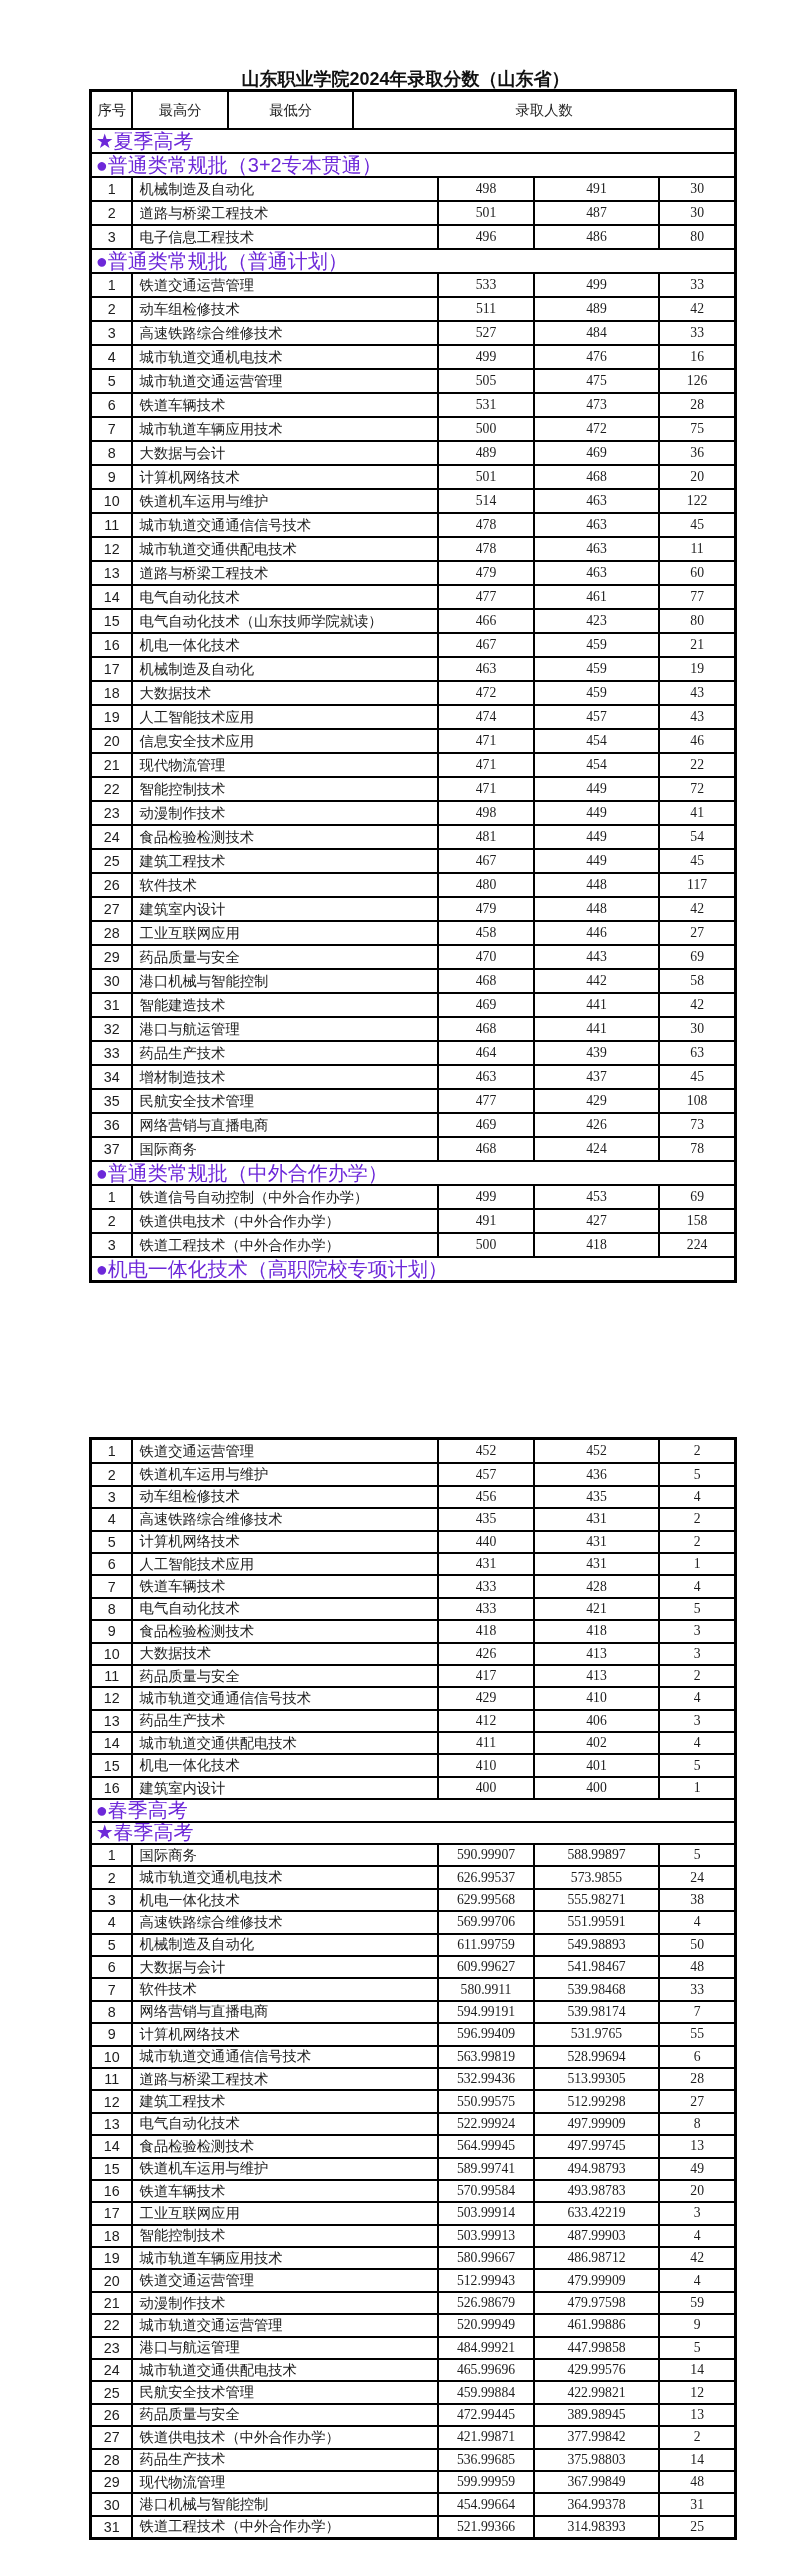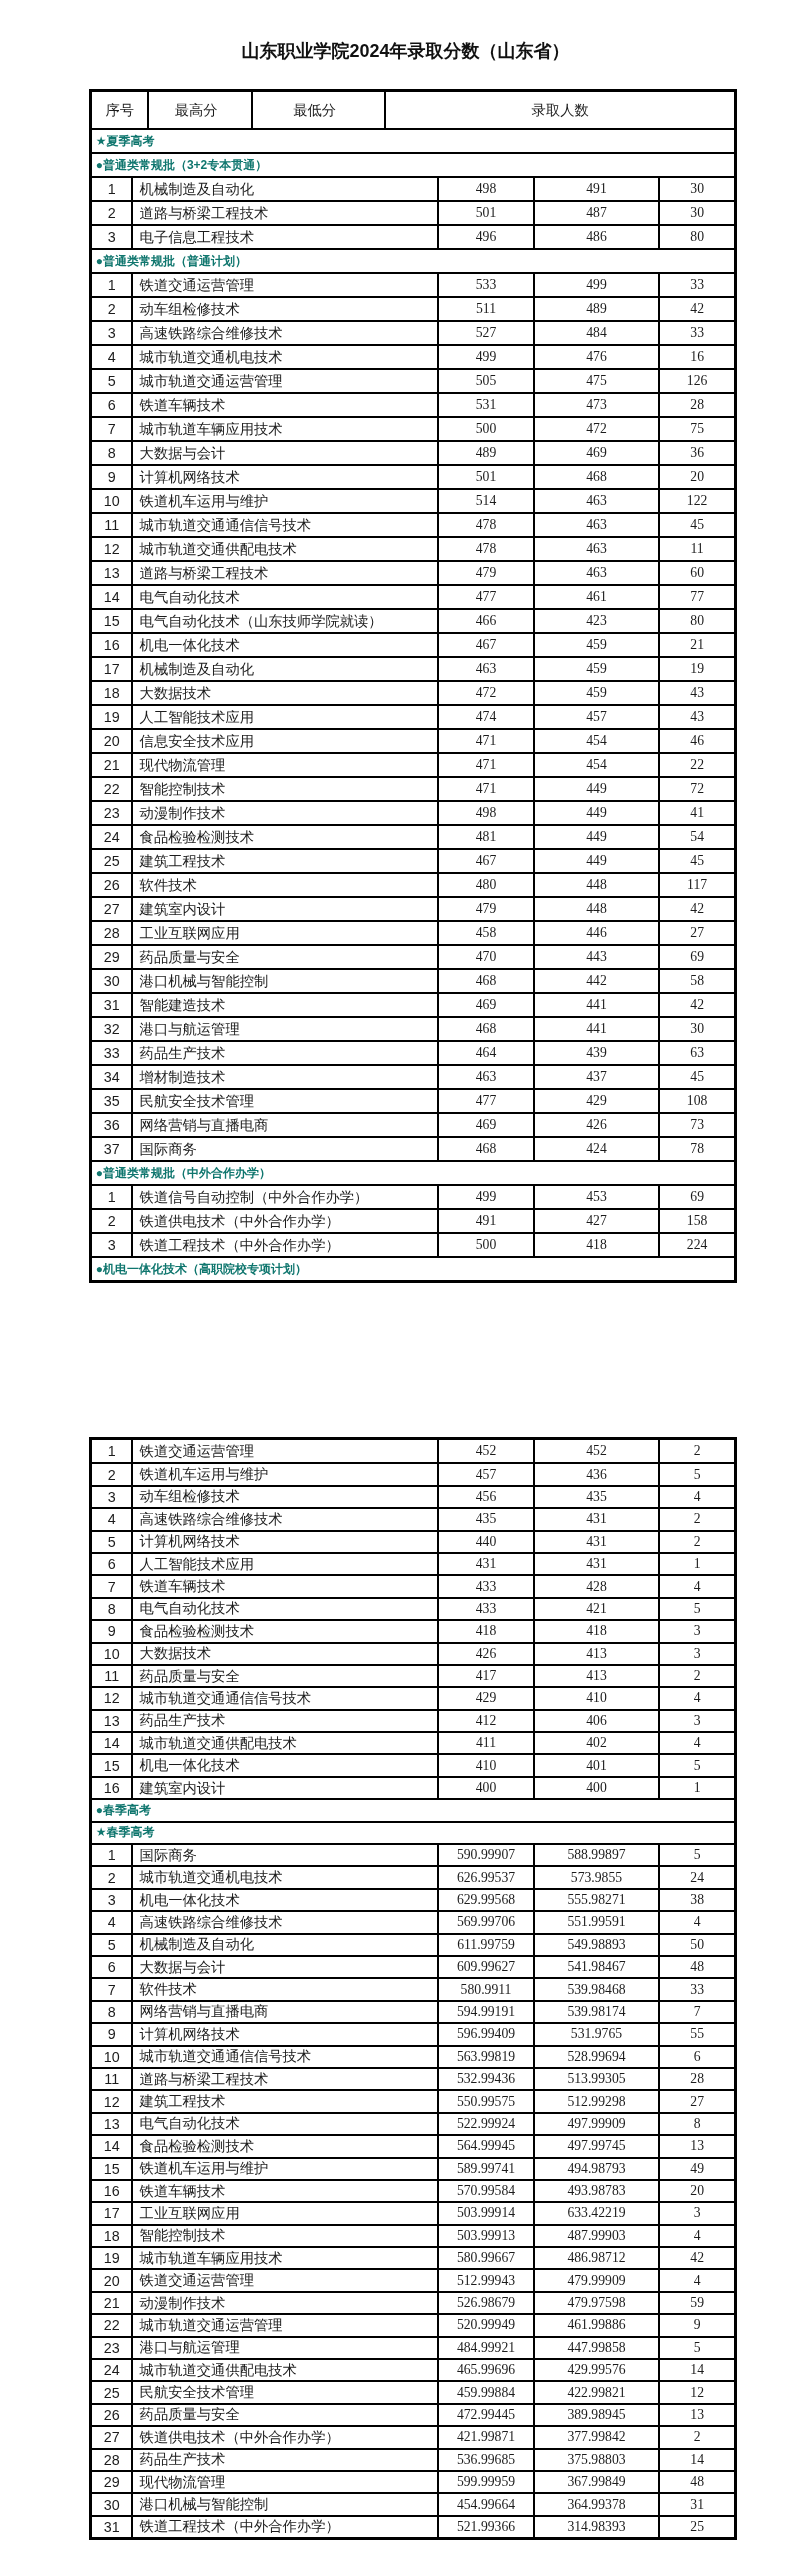--- a/index.html
+++ b/index.html
@@ -2,21 +2,21 @@
 <html style="font-size:10px"><head>
 <meta charset="utf-8">
 <style>
   * { margin:0; padding:0; box-sizing:border-box; }
   body {
     width:811px; height:2576px; position:relative;
     background:#ffffff; font-family:"Liberation Serif","DejaVu Serif",serif;
     color:#1c1c1c;
   }
   .page-title {
-    position:absolute; left:0; top:40px; width:811px; height:22.4px;
+    position:absolute; left:0; top:68px; width:811px; height:22.4px;
     text-align:center; font-family:"Liberation Sans","DejaVu Sans",sans-serif;
     font-weight:bold; font-size:18px; line-height:22.4px; color:#111;
   }
   .tbl {
     position:absolute; left:89px; width:648px;
     border:3.1px solid #000; background:#fff;
   }
   #table1 { top:89px; }
   #table2 { top:1437px; }
   .row { display:flex; align-items:stretch; border-top:2.5px solid #000; }
@@ -25,27 +25,27 @@
     display:flex; align-items:center; justify-content:center;
     border-left:2.5px solid #000; overflow:hidden; white-space:nowrap;
   }
   .cell:first-child { border-left:none; }
   .cell-no    { flex:0 0 6.14%;  font-family:"Liberation Sans","DejaVu Sans",sans-serif; font-size:14.3px; }
   .cell-major { flex:0 0 47.65%; justify-content:flex-start; padding-left:6.2px; font-size:14.3px; }
   .cell-max   { flex:0 0 14.86%; font-size:13.7px; }
   .cell-min   { flex:0 0 19.56%; font-size:13.7px; }
   .cell-count { flex:1 1 auto;   font-size:13.7px; }
   .row-header { height:36px; }
-  .row-header .cell { font-size:14.3px; justify-content:center; padding-left:0;margin-left:8px; }
+  .row-header .cell { font-size:14.3px; justify-content:center; padding-left:0; }
   #table1 .row-data, #table1 .row-section { height:24px; }
   #table2 .row-data, #table2 .row-section { height:22.4px; }
   .row-section .cell-section {
     flex:1 1 100%; border-left:none; justify-content:flex-start; padding-left:3.7px;
     font-family:"Liberation Sans","DejaVu Sans",sans-serif;
-    font-weight:bold; font-size:12px; color:#0f766e;
+    font-weight:normal; font-size:20px; color:#6d28d9;
   }
 </style>
 </head>
 <body>
 
 <div class="page-title">山东职业学院2024年录取分数（山东省）</div>
 
 <div class="tbl" id="table1">
   <div class="row row-header">
     <div class="cell cell-no">序号</div>

